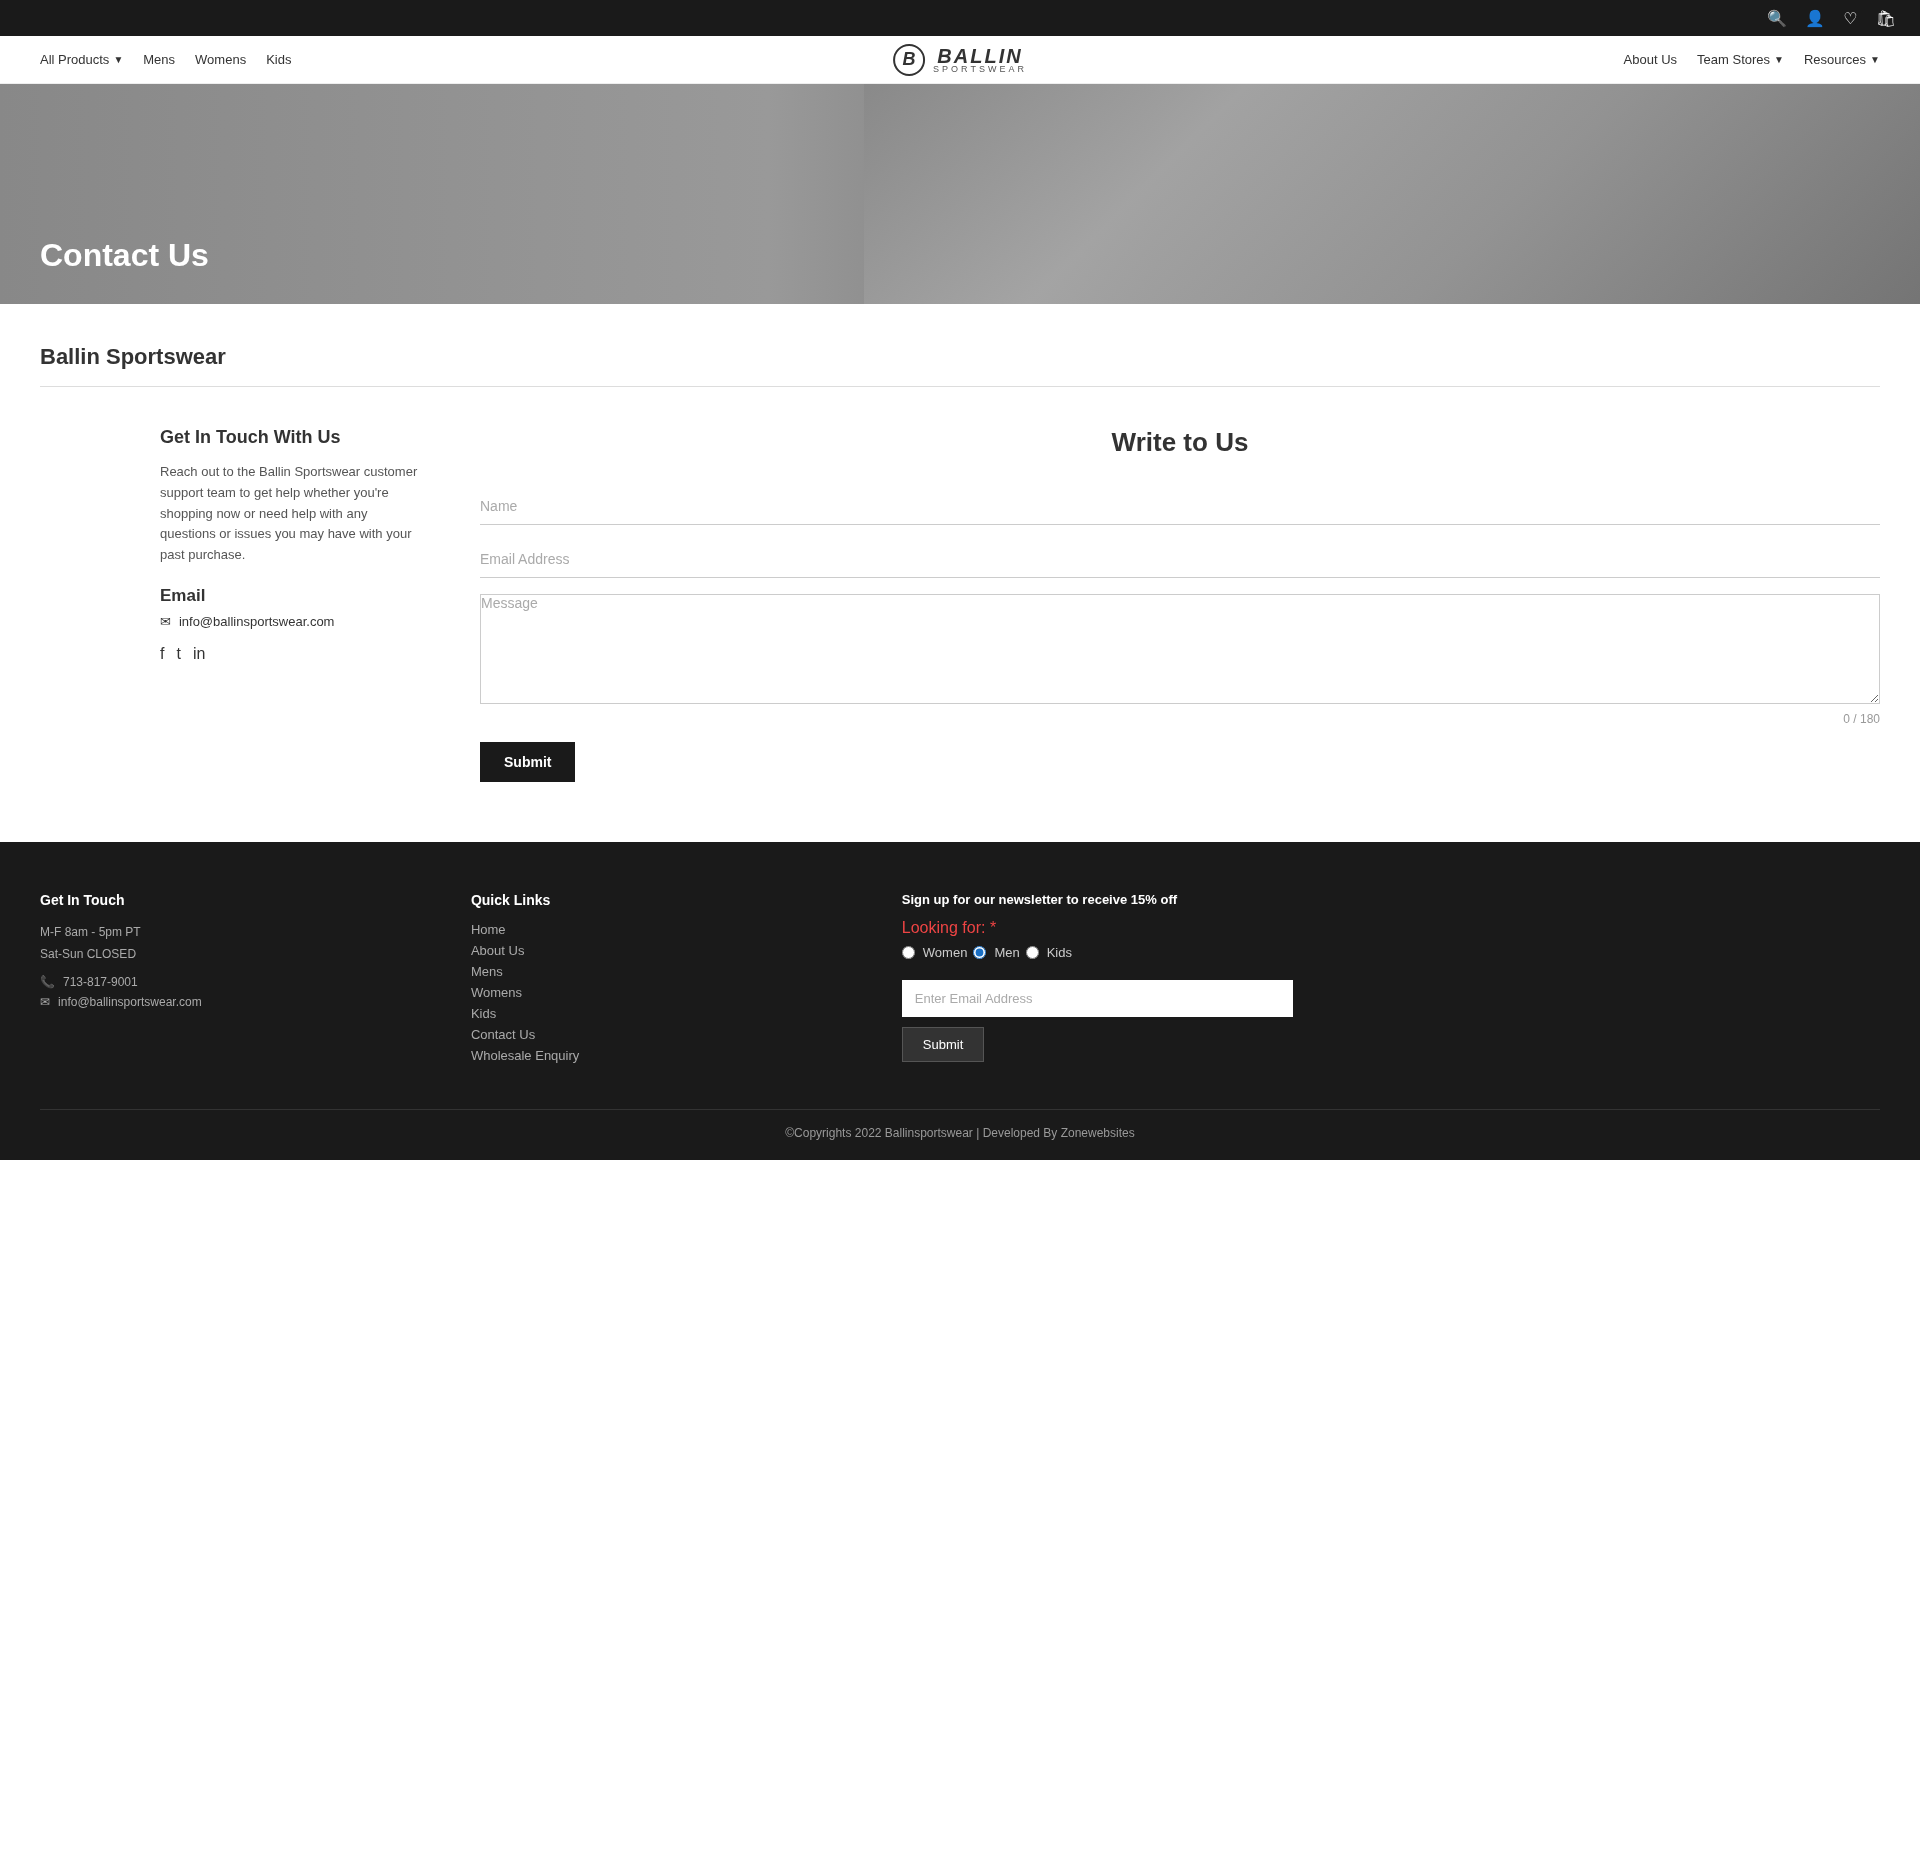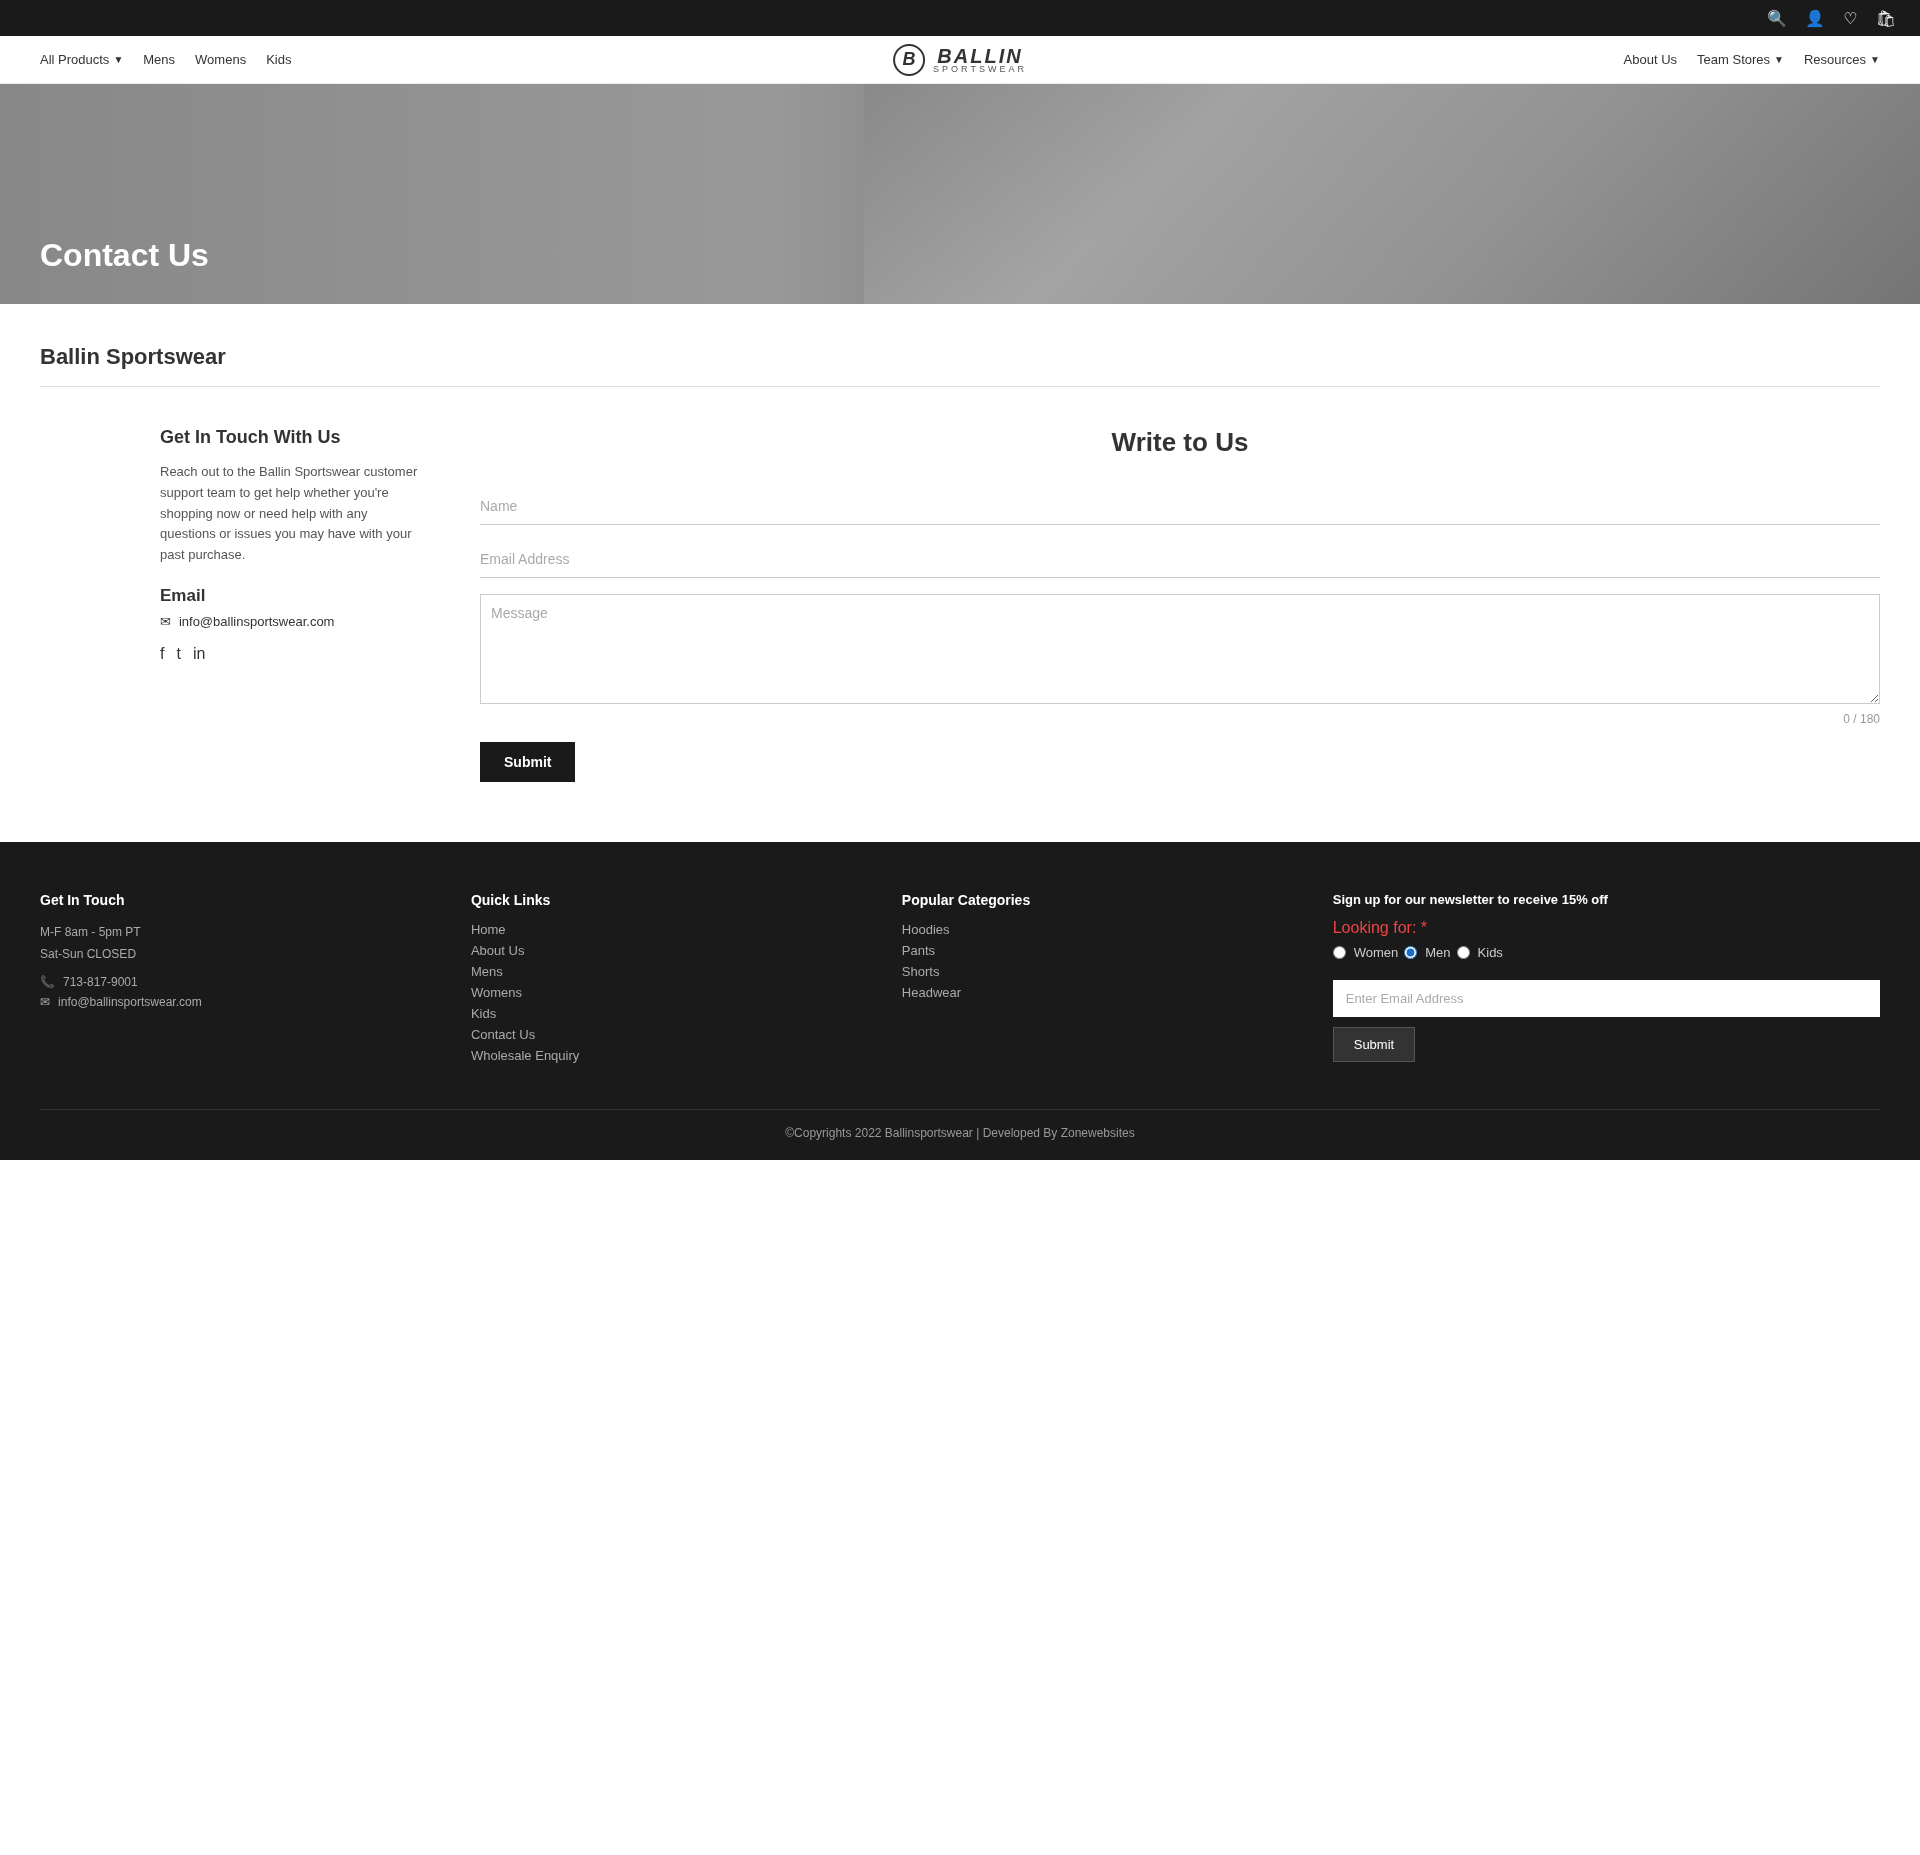--- a/index.html
+++ b/index.html
@@ -207,21 +207,20 @@
       background: transparent;
       margin-bottom: 16px;
       display: block;
     }
     .form-field::placeholder {
       color: #aaa;
     }
     .form-textarea {
       width: 100%;
       border: 1px solid #ccc;
-      padding: 10px;
       font-size: 14px;
       color: #333;
       outline: none;
       background: transparent;
       resize: vertical;
       height: 110px;
       font-family: Arial, sans-serif;
     }
     .form-textarea::placeholder {
       color: #aaa;
@@ -455,27 +454,20 @@
       <div class="footer-section-title">Quick Links</div>
       <a class="footer-link">Home</a>
       <a class="footer-link">About Us</a>
       <a class="footer-link">Mens</a>
       <a class="footer-link">Womens</a>
       <a class="footer-link">Kids</a>
       <a class="footer-link">Contact Us</a>
       <a class="footer-link">Wholesale Enquiry</a>
     </div>
 
-    <div>
-      <div class="footer-section-title">Popular Categories</div>
-      <a class="footer-link">Hoodies</a>
-      <a class="footer-link">Pants</a>
-      <a class="footer-link">Shorts</a>
-      <a class="footer-link">Headwear</a>
-    </div>
 
     <div>
       <div class="newsletter-label">Sign up for our newsletter to receive 15% off</div>
       <div class="looking-for">
         <span>Looking for:</span> <span style="color:#e44;">*</span>
       </div>
       <div class="radio-group">
         <label class="radio-item">
           <input type="radio" name="gender" value="women" style="">
           <span>Women</span>

